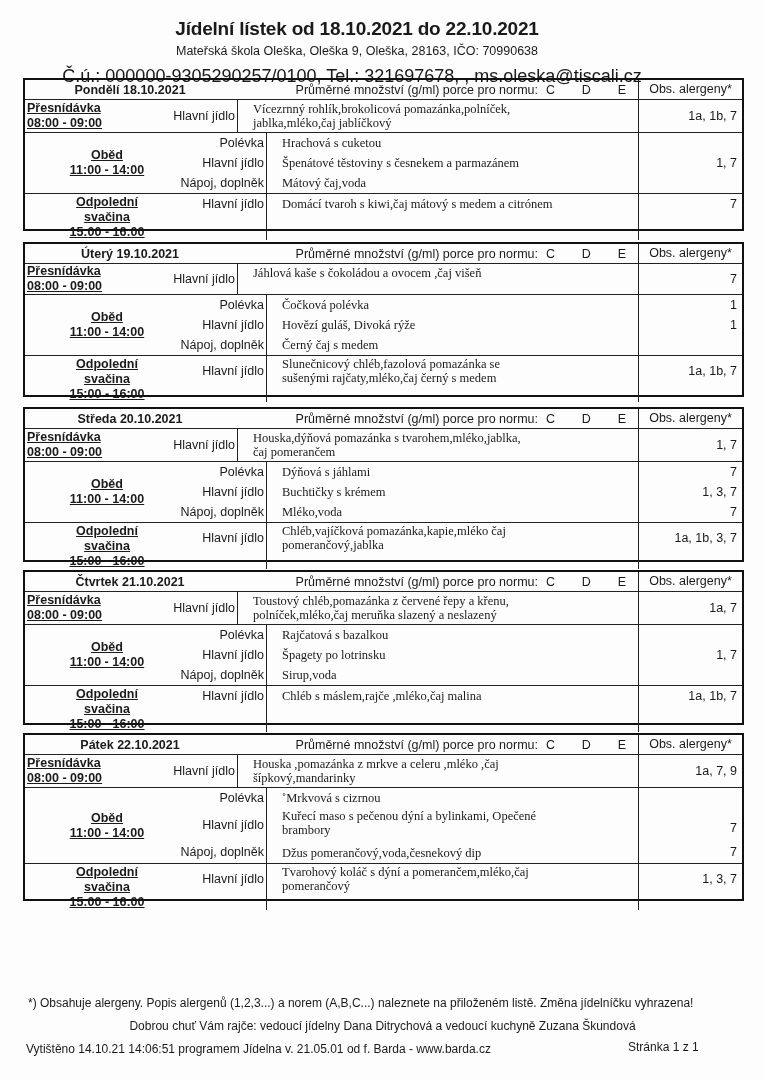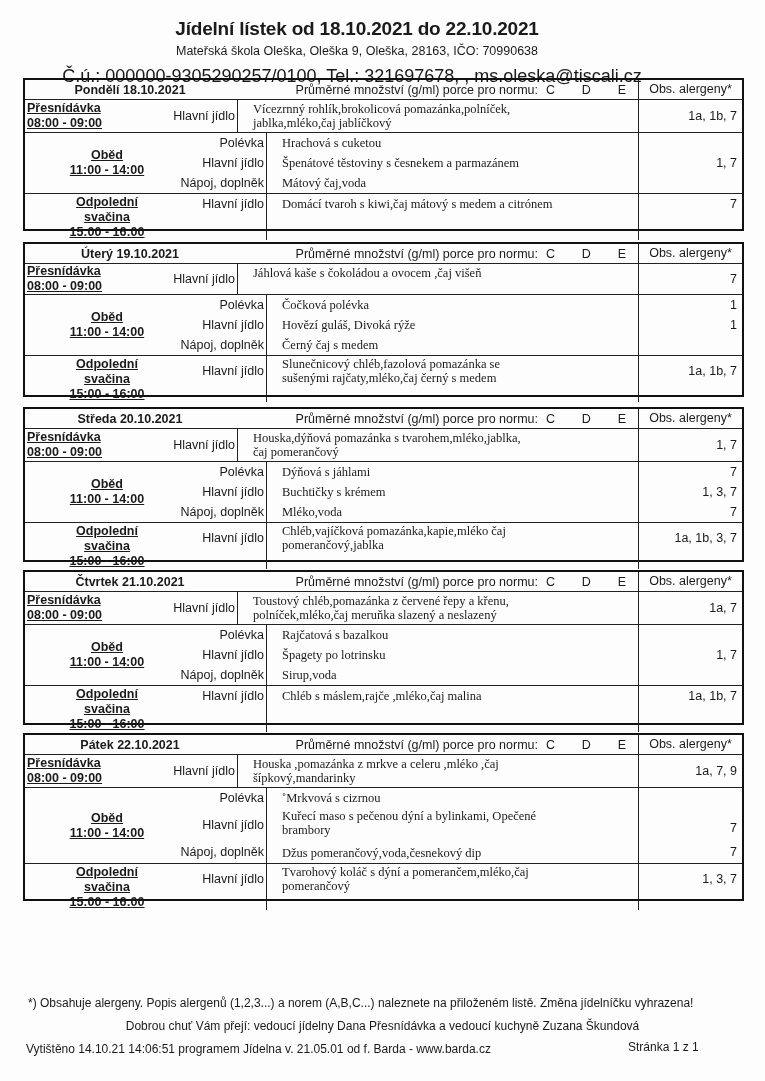--- a/index.html
+++ b/index.html
@@ -182,21 +182,21 @@
       </div>
 
       <div class="row meal" style="height:32px;">
         <div class="period left">
           <div>Přesnídávka</div>
           <div>08:00 - 09:00</div>
         </div>
         <div class="types" style="line-height:32px;">Hlavní jídlo</div>
         <div class="dishes wrap">
           <div>Houska,dýňová pomazánka s tvarohem,mléko,jablka,</div>
-          <div>čaj pomerančový</div>
+          <div>čaj pomerančem</div>
         </div>
         <div class="obs" style="line-height:32px;">1, 7</div>
       </div>
 
       <div class="row meal">
         <div class="period center">
           <div>Oběd</div>
           <div>11:00 - 14:00</div>
         </div>
         <div class="types">
@@ -350,15 +350,15 @@
         <div class="dishes wrap" style="padding-top:1px;">
           <div>Tvarohový koláč s dýní a pomerančem,mléko,čaj</div>
           <div>pomerančový</div>
         </div>
         <div class="obs" style="line-height:30px;">1, 3, 7</div>
       </div>
     </div>
   </div>
 
 <div class="foot" style="top:996px; left:28px;">*) Obsahuje alergeny. Popis alergenů (1,2,3...) a norem (A,B,C...) naleznete na přiloženém listě. Změna jídelníčku vyhrazena!</div>
-<div class="foot" style="top:1019px; left:0; text-align:center;">Dobrou chuť Vám přejí: vedoucí jídelny Dana Přesnídávka a vedoucí kuchyně Zuzana  Škundová</div>
+<div class="foot" style="top:1019px; left:0; text-align:center;">Dobrou chuť Vám rajče: vedoucí jídelny Dana Ditrychová a vedoucí kuchyně Zuzana  Škundová</div>
 <div class="foot" style="top:1042px; left:26px; width:520px;">Vytištěno 14.10.21 14:06:51 programem Jídelna v. 21.05.01 od f. Barda - www.barda.cz</div>
 <div class="foot" style="top:1040px; left:628px; width:120px;">Stránka 1 z 1</div>
 
 </body></html>

